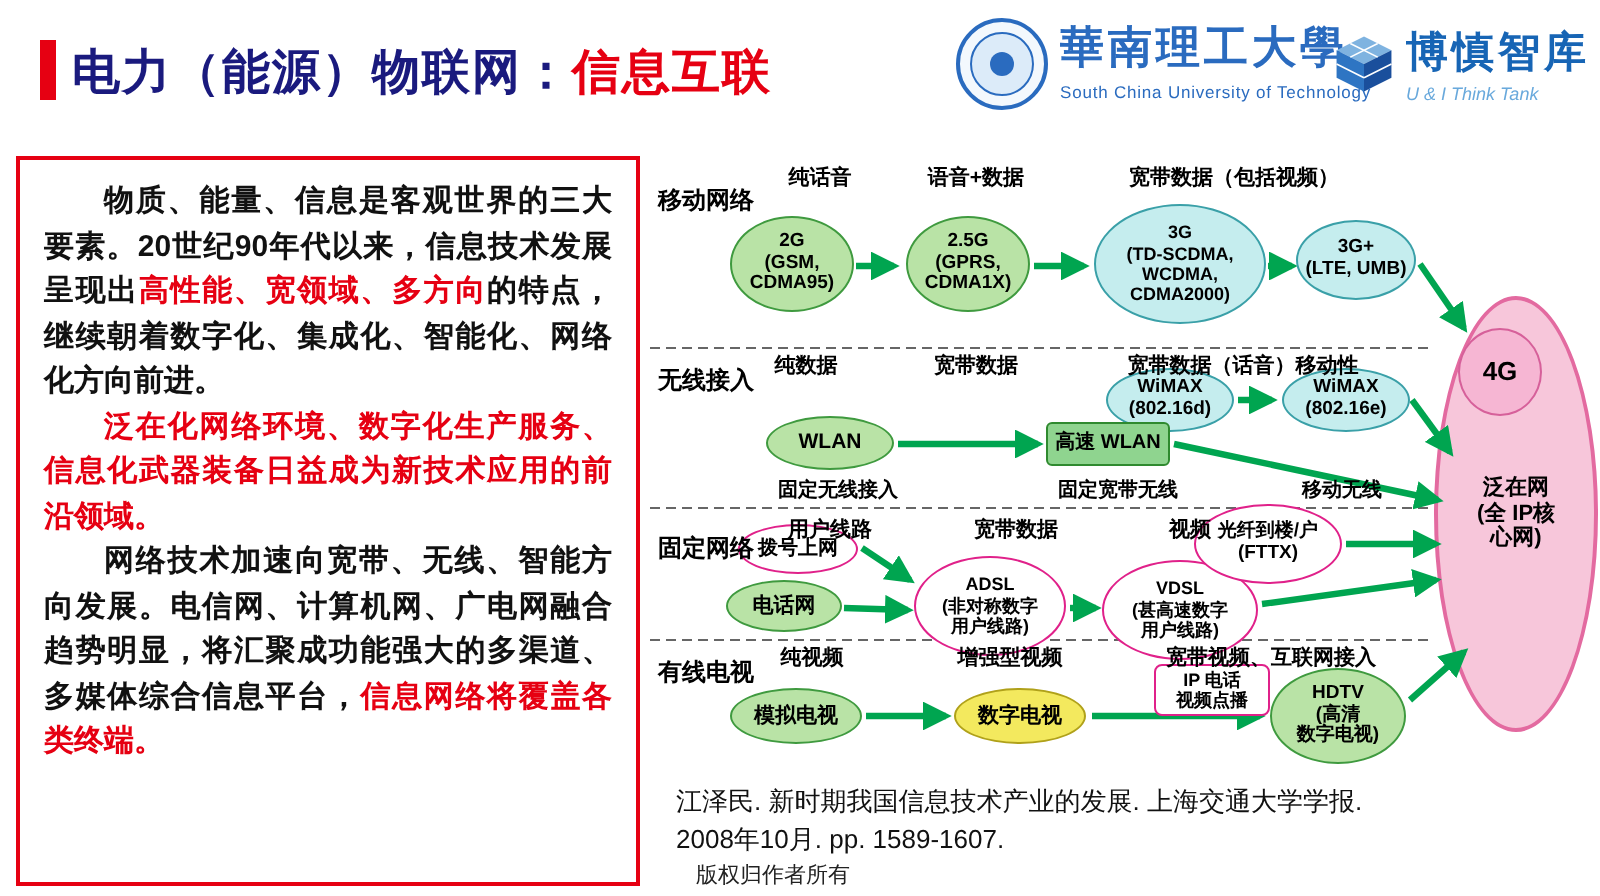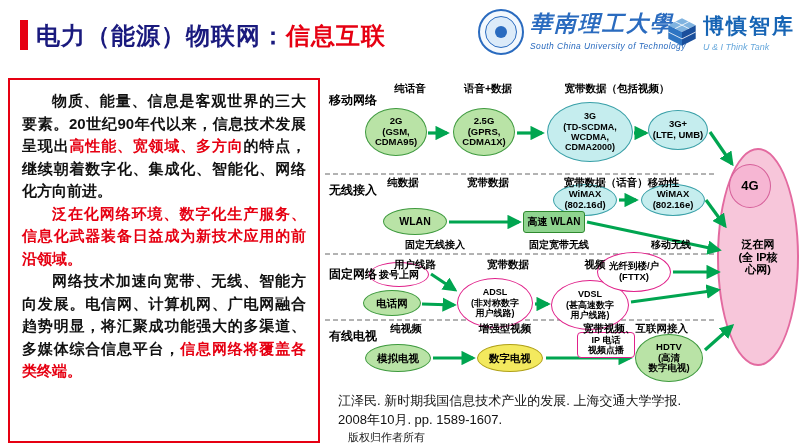--- a/index.html
+++ b/index.html
@@ -10,21 +10,21 @@
   .header { position:absolute; left:0; top:0; width:800px; height:72px; background:#fff; }
   .accent-bar { position:absolute; left:20px; top:20px; width:8px; height:30px; background:#e60012; }
   .title { position:absolute; left:36px; top:20px; font-size:24px; font-weight:bold; letter-spacing:1px; white-space:nowrap; }
   .title .t-navy { color:#1a1a7e; }
   .title .t-red  { color:#e60012; }
 
   .scut { position:absolute; left:478px; top:9px; display:flex; align-items:flex-start; gap:6px; }
   .scut-emblem { width:46px; height:46px; border-radius:50%; border:2px solid #2a6bbf; display:flex; align-items:center; justify-content:center; background:#f3f8fd; }
   .scut-emblem .inner { width:32px; height:32px; border-radius:50%; border:1.5px solid #2a6bbf; background:#dcebf9; display:flex; align-items:center; justify-content:center; }
   .scut-emblem .core { width:12px; height:12px; border-radius:50%; background:#2a6bbf; }
-  .scut-text { display:flex; flex-direction:column;font-style:italic; }
+  .scut-text { display:flex; flex-direction:column; }
   .scut-name { font-family:"Liberation Serif", serif; font-weight:bold; font-size:22px; color:#2a6bbf; letter-spacing:2px; white-space:nowrap; }
   .scut-sub  { font-size:8.5px; color:#2a6bbf; margin-top:2px; letter-spacing:0.4px; }
 
   .tank { position:absolute; left:666px; top:12px; display:flex; align-items:center; gap:5px; }
   .tank-text { display:flex; flex-direction:column; }
   .tank-name { font-size:21px; font-weight:bold; color:#1765b5; letter-spacing:2px; white-space:nowrap; }
   .tank-sub  { font-size:9px; font-style:italic; color:#69a9dc; margin-top:2px; }
 
   
   .panel { position:absolute; left:8px; top:78px; width:312px; height:365px; border:2px solid #e60012; background:#fff; padding:10px 12px; }
@@ -146,21 +146,21 @@
   <div class="d-abs row-label" style="left:4px;top:250px">有线电视</div>
 
   <div class="d-abs col-head" style="left:55px;top:4px;width:60px">纯话音</div>
   <div class="d-abs col-head" style="left:128px;top:4px;width:70px">语音+数据</div>
   <div class="d-abs col-head" style="left:212px;top:4px;width:160px">宽带数据（包括视频）</div>
 
   <div class="d-abs col-head" style="left:48px;top:98px;width:60px">纯数据</div>
   <div class="d-abs col-head" style="left:128px;top:98px;width:70px">宽带数据</div>
   <div class="d-abs col-head" style="left:214px;top:98px;width:165px">宽带数据（话音）移动性</div>
 
-  <div class="d-abs sub-label" style="left:68px;top:160px;width:84px">固定无线接入</div>
+  <div class="d-abs sub-label" style="left:52px;top:160px;width:84px">固定无线接入</div>
   <div class="d-abs sub-label" style="left:192px;top:160px;width:84px">固定宽带无线</div>
   <div class="d-abs sub-label" style="left:314px;top:160px;width:64px">移动无线</div>
 
   <div class="d-abs col-head" style="left:55px;top:180px;width:70px">用户线路</div>
   <div class="d-abs col-head" style="left:148px;top:180px;width:70px">宽带数据</div>
   <div class="d-abs col-head" style="left:250px;top:180px;width:40px">视频</div>
 
   <div class="d-abs col-head" style="left:50px;top:244px;width:62px">纯视频</div>
   <div class="d-abs col-head" style="left:138px;top:244px;width:84px">增强型视频</div>
   <div class="d-abs col-head" style="left:238px;top:244px;width:145px">宽带视频、互联网接入</div>

